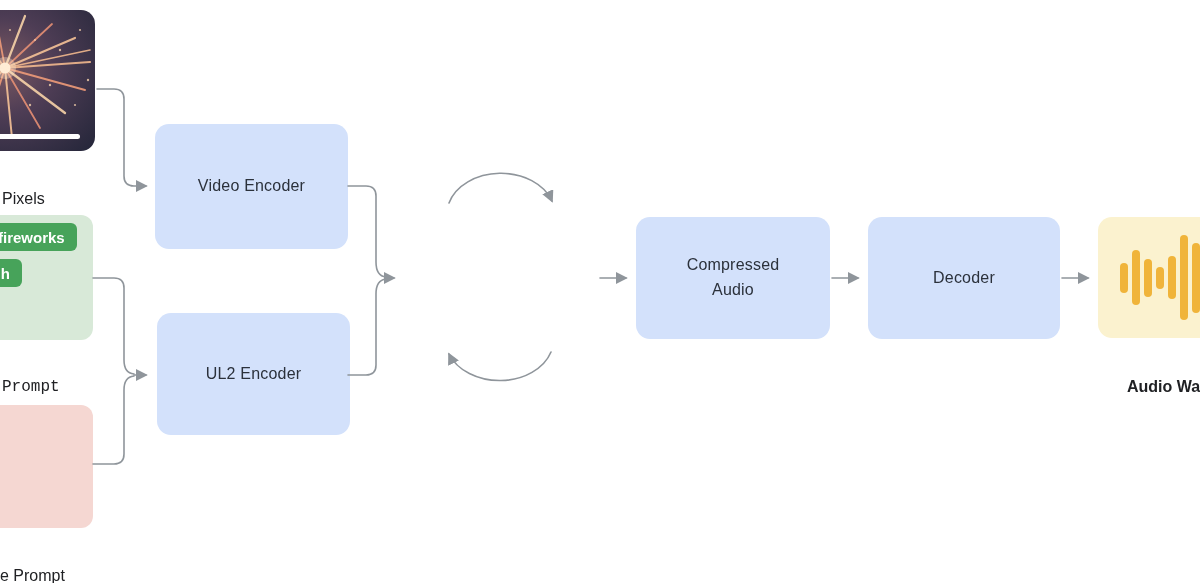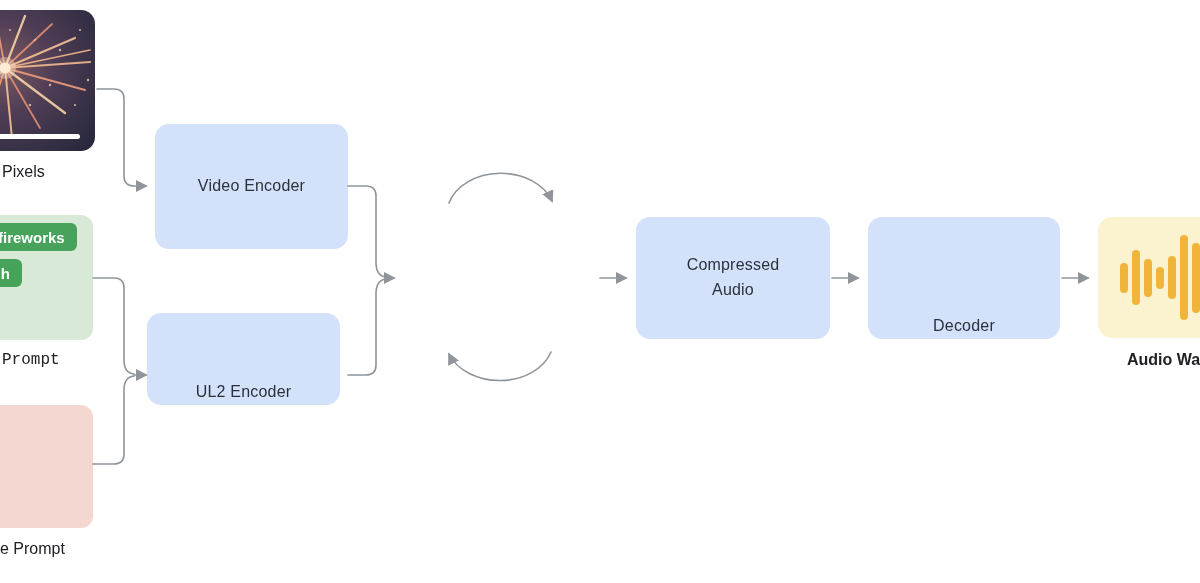--- a/index.html
+++ b/index.html
@@ -28,21 +28,21 @@
 
   .neg-box{position:absolute;left:-60px;top:405px;width:153px;height:123px;
            background:#f5d7d2;border-radius:12px;}
 
   .out-box{position:absolute;left:1098px;top:217px;width:130px;height:121px;
            background:#fbf2cf;border-radius:14px;}
   .wave{position:absolute;left:1120px;top:217px;height:121px;
         display:flex;align-items:center;gap:4px;}
   .wave span{width:8px;border-radius:4px;background:#f0b43a;display:block;}
 
-  .caption{position:absolute;font-size:16px;color:#202124;white-space:nowrap;}
+  .caption{position:absolute;font-size:16px;color:#202124;white-space:nowrap;margin-top:27px;}
   #cap-pixels{left:2px;top:163px;}
   #cap-prompt{left:2px;top:351px;font-family:Liberation Mono, monospace;}
   #cap-neg{left:0px;top:540px;}
   #cap-audio{left:1127px;top:351px;font-weight:bold;}
 </style>
 </head>
 <body>
 
 <div class="stage">
 
@@ -107,30 +107,30 @@
   </div>
   <div class="caption" id="cap-prompt">Prompt</div>
 
   <div class="neg-box"></div>
   <div class="caption" id="cap-neg">e Prompt</div>
 
   <div class="node" style="left:155px;top:124px;width:193px;height:125px;text-align:right;">
     <span class="lbl">Video Encoder</span>
   </div>
 
-  <div class="node" style="left:147px;top:313px;width:193px;height:92px;align-items:flex-end;">
+  <div class="node" style="left:157px;top:313px;width:193px;height:122px;">
     <span class="lbl">UL2 Encoder</span>
   </div>
 
 
   <div class="node node-wrap2" style="left:636px;top:217px;width:194px;height:122px;">
     <span class="lbl">Compressed Audio</span>
   </div>
 
-  <div class="node" style="left:868px;top:217px;width:192px;height:122px;align-items:flex-end;">
+  <div class="node" style="left:868px;top:217px;width:192px;height:122px;">
     <span class="lbl">Decoder</span>
   </div>
 
   <div class="out-box"></div>
   <div class="wave">
     <span style="height:30px"></span>
       <span style="height:55px"></span>
     <span style="height:38px"></span>
       <span style="height:22px"></span>
     <span style="height:43px"></span>

